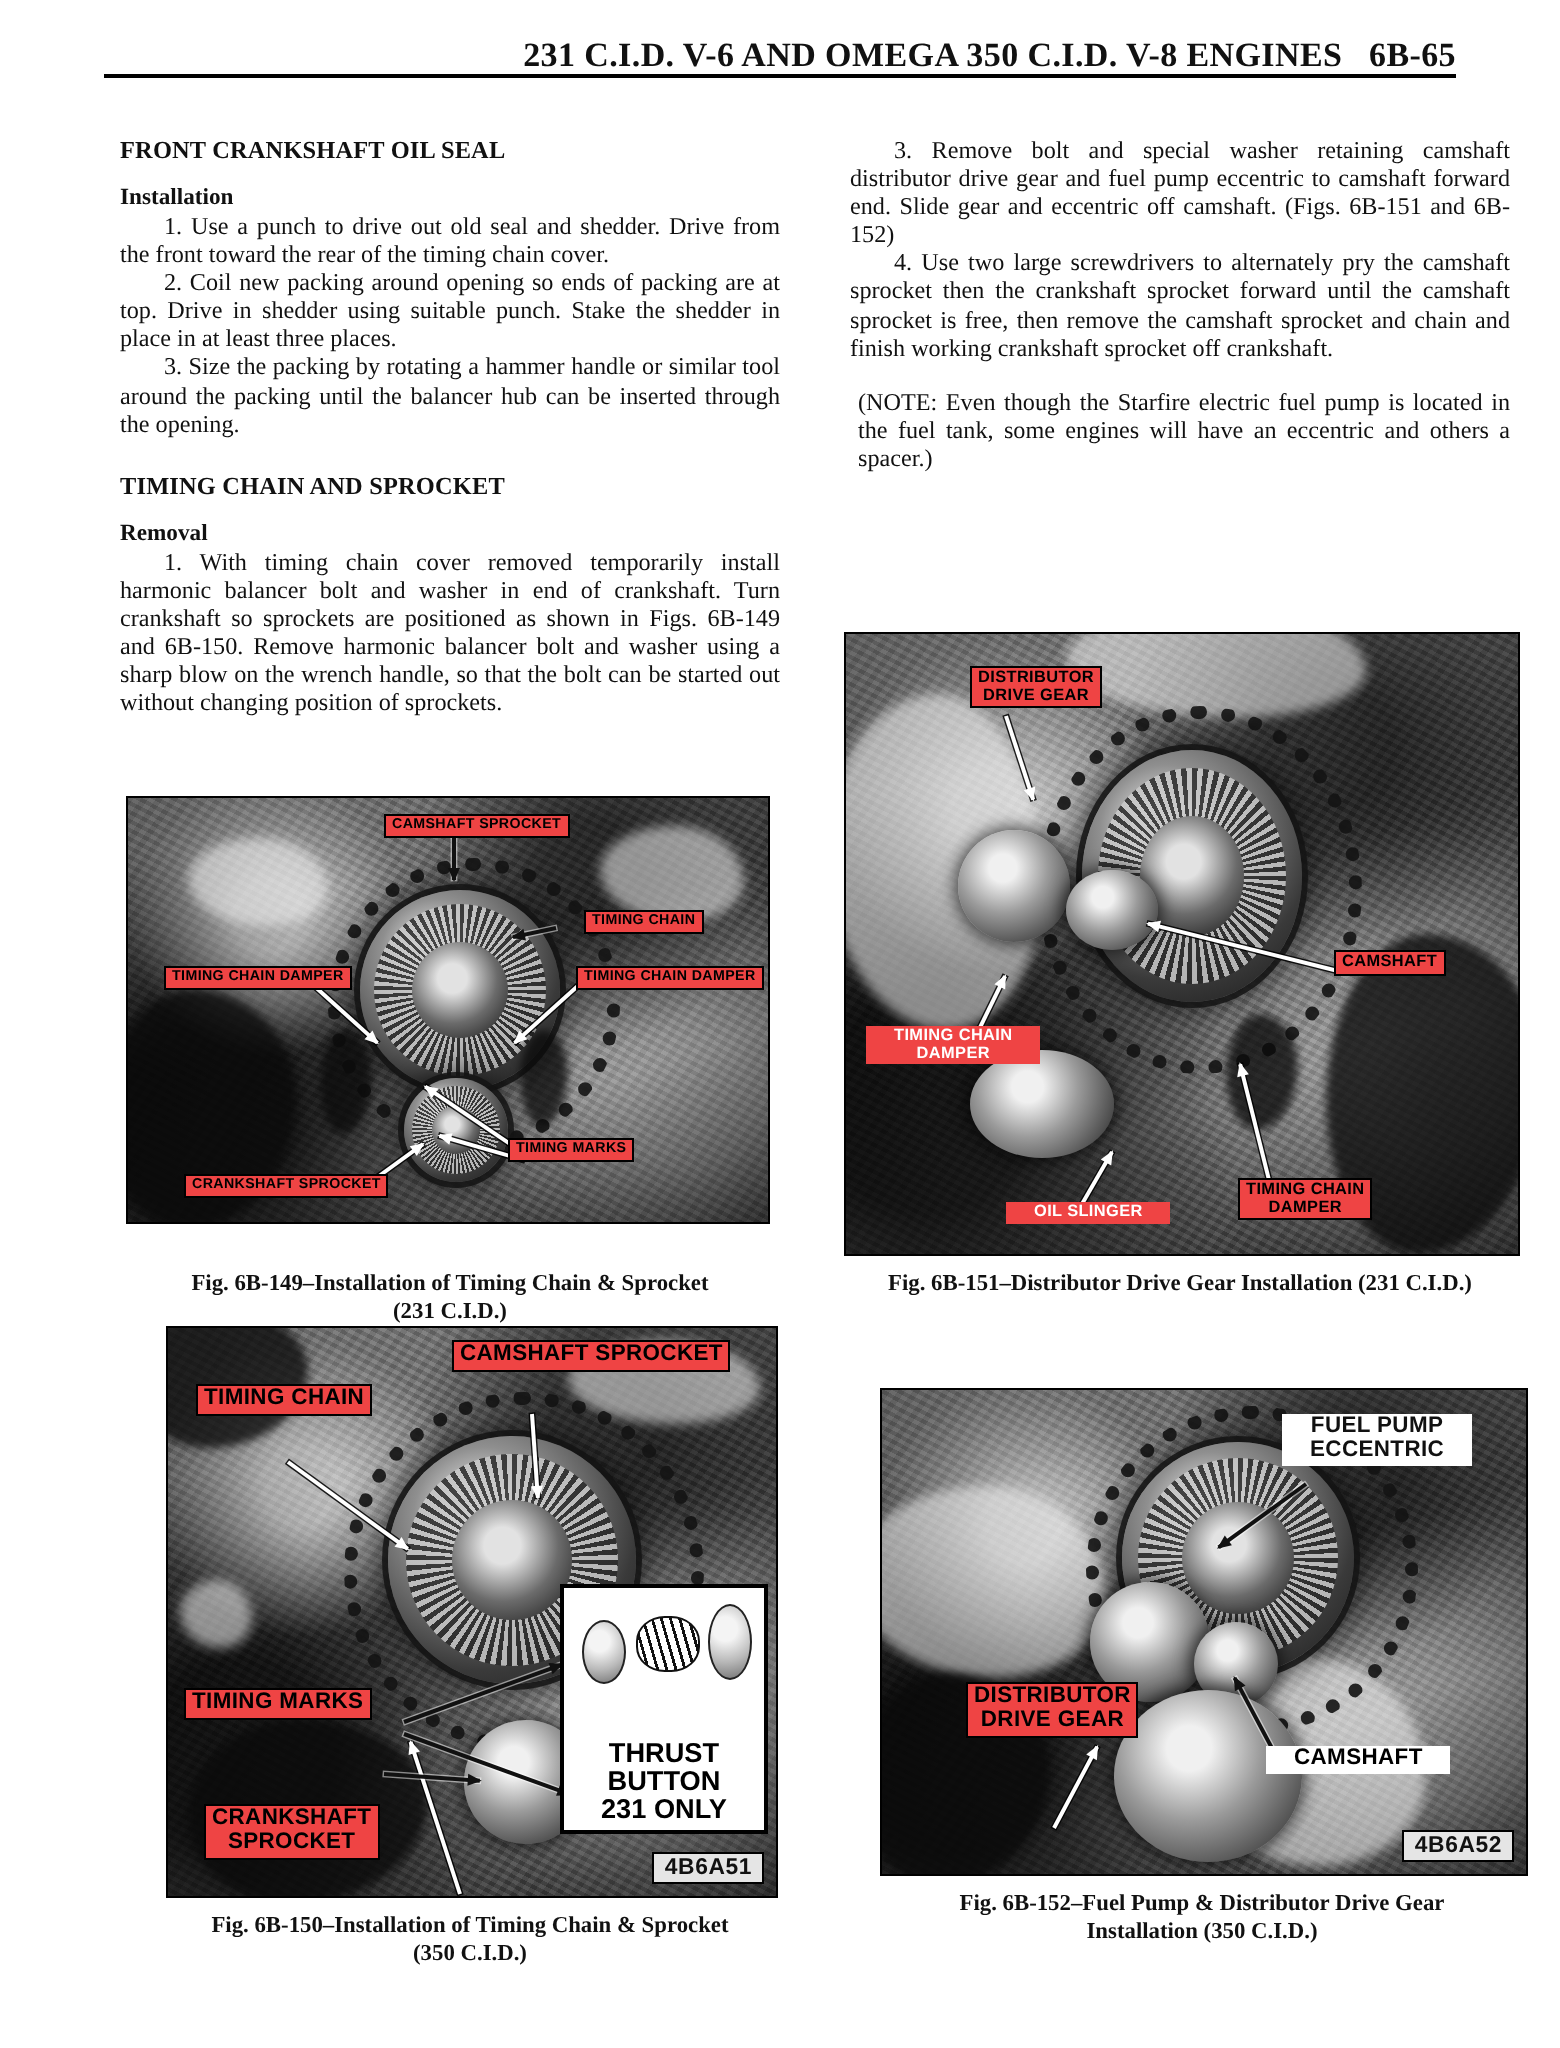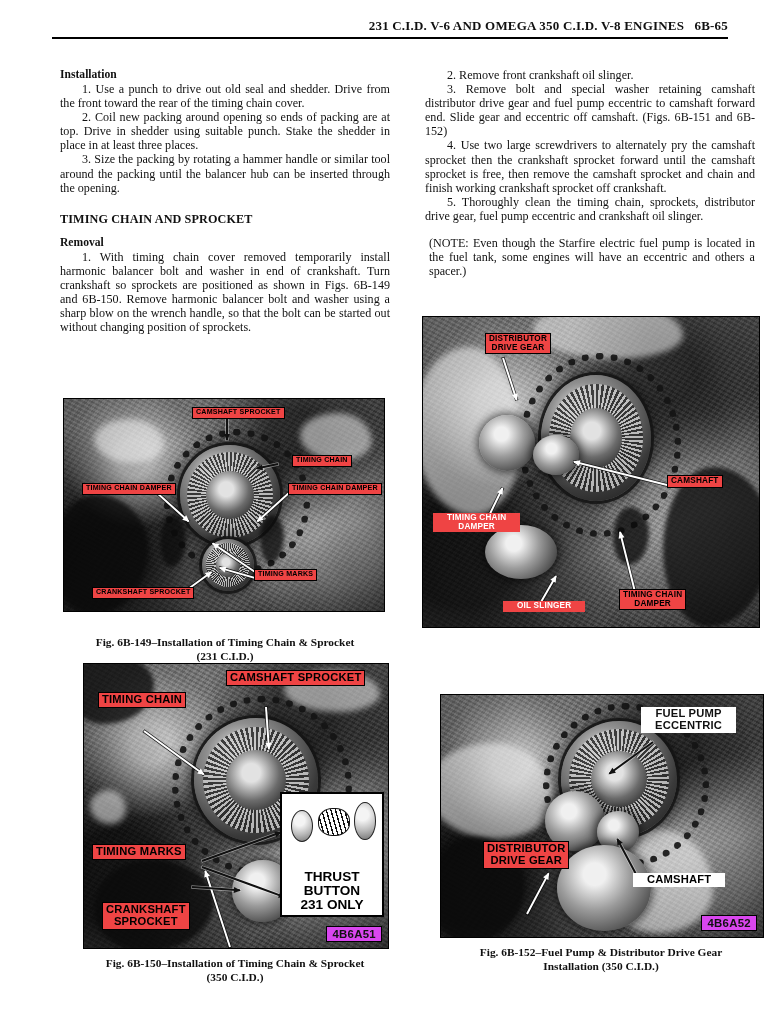--- a/index.html
+++ b/index.html
@@ -20,21 +20,21 @@
     inset: 0;
   }
 
   
   .running-head {
     position: absolute;
     left: 52px;
     top: 18px;
     width: 676px;
     text-align: right;
-    font-size: 13px;
+    font-size: 17px;
     font-weight: bold;
     letter-spacing: 0.2px;
     white-space: pre;
   }
   .head-rule {
     position: absolute;
     left: 52px;
     top: 37px;
     width: 676px;
     height: 2.4px;
@@ -219,21 +219,21 @@
     font-family: "Liberation Sans", "DejaVu Sans", sans-serif;
     font-weight: bold;
     font-size: 13.6px;
     line-height: 1.04;
     text-align: center;
     color: #000;
     white-space: pre-line;
   }
   .photo-id {
     position: absolute;
-    background: #d946ef;
+    background: #e5e5e5;
     border: 1.4px solid #000;
     font-family: "Liberation Sans", "DejaVu Sans", sans-serif;
     font-weight: bold;
     font-size: 11.4px;
     padding: 1px 5px;
     letter-spacing: .3px;
   }
   .caption {
     position: absolute;
     text-align: center;
@@ -245,35 +245,34 @@
 </style>
 </head>
 <body>
 
 <div class="page">
 
   <div class="running-head">231 C.I.D. V-6 AND OMEGA 350 C.I.D. V-8 ENGINES   6B-65</div>
   <div class="head-rule"></div>
 
   <div class="col col-left">
+    <h2 class="sec-head">FRONT CRANKSHAFT OIL SEAL</h2>
     <h3 class="sub-head">Installation</h3>
     <p class="body">1. Use a punch to drive out old seal and shedder. Drive from the front toward the rear of the timing chain cover.</p>
     <p class="body">2. Coil new packing around opening so ends of packing are at top. Drive in shedder using suitable punch. Stake the shedder in place in at least three places.</p>
     <p class="body">3. Size the packing by rotating a hammer handle or similar tool around the packing until the balancer hub can be inserted through the opening.</p>
 
     <h2 class="sec-head spaced-top">TIMING CHAIN AND SPROCKET</h2>
     <h3 class="sub-head">Removal</h3>
     <p class="body">1. With timing chain cover removed temporarily install harmonic balancer bolt and washer in end of crankshaft. Turn crankshaft so sprockets are positioned as shown in Figs. 6B-149 and 6B-150. Remove harmonic balancer bolt and washer using a sharp blow on the wrench handle, so that the bolt can be started out without changing position of sprockets.</p>
   </div>
 
   <div class="col col-right">
-    <p class="body">2. Remove front crankshaft oil slinger.</p>
     <p class="body">3. Remove bolt and special washer retaining camshaft distributor drive gear and fuel pump eccentric to camshaft forward end. Slide gear and eccentric off camshaft. (Figs. 6B-151 and 6B-152)</p>
     <p class="body">4. Use two large screwdrivers to alternately pry the camshaft sprocket then the crankshaft sprocket forward until the camshaft sprocket is free, then remove the camshaft sprocket and chain and finish working crankshaft sprocket off crankshaft.</p>
-    <p class="body">5. Thoroughly clean the timing chain, sprockets, distributor drive gear, fuel pump eccentric and crankshaft oil slinger.</p>
     <p class="note">(NOTE: Even though the Starfire electric fuel pump is located in the fuel tank, some engines will have an eccentric and others a spacer.)</p>
   </div>
 
   <div class="figure" style="left:63px; top:398px; width:324px;">
     <div class="photo" style="width:320px; height:212px;">
       <div class="grain"></div>
       <div class="vign"></div>
 
       <div class="shadowblob" style="left:-12px; top:96px; width:96px; height:120px;"></div>
       <div class="lightblob" style="left:30px; top:20px; width:70px; height:44px;"></div>
@@ -372,20 +371,21 @@
 
       <div class="callout c-md" style="left:62px; top:16px;">DISTRIBUTOR
 DRIVE GEAR</div>
       <div class="callout c-md" style="left:244px; top:158px;">CAMSHAFT</div>
       <div class="callout plain c-md" style="left:10px; top:196px; color:#fff;">TIMING CHAIN
 DAMPER</div>
       <div class="callout c-md" style="left:196px; top:272px;">TIMING CHAIN
 DAMPER</div>
       <div class="callout plain c-md" style="left:80px; top:284px; color:#fff;">OIL SLINGER</div>
     </div>
+    <div class="caption" style="left:-4px; top:320px; width:344px;">Fig. 6B-151–Distributor Drive Gear Installation (231 C.I.D.)</div>
   </div>
 
   <div class="figure" style="left:440px; top:694px; width:326px;">
     <div class="photo" style="width:322px; height:242px;">
       <div class="grain"></div>
       <div class="vign"></div>
 
       <div class="lightblob" style="left:-14px; top:48px; width:126px; height:96px;"></div>
       <div class="shadowblob" style="left:-12px; top:142px; width:96px; height:106px;"></div>
       <div class="lightblob" style="left:152px; top:134px; width:120px; height:104px;"></div>

